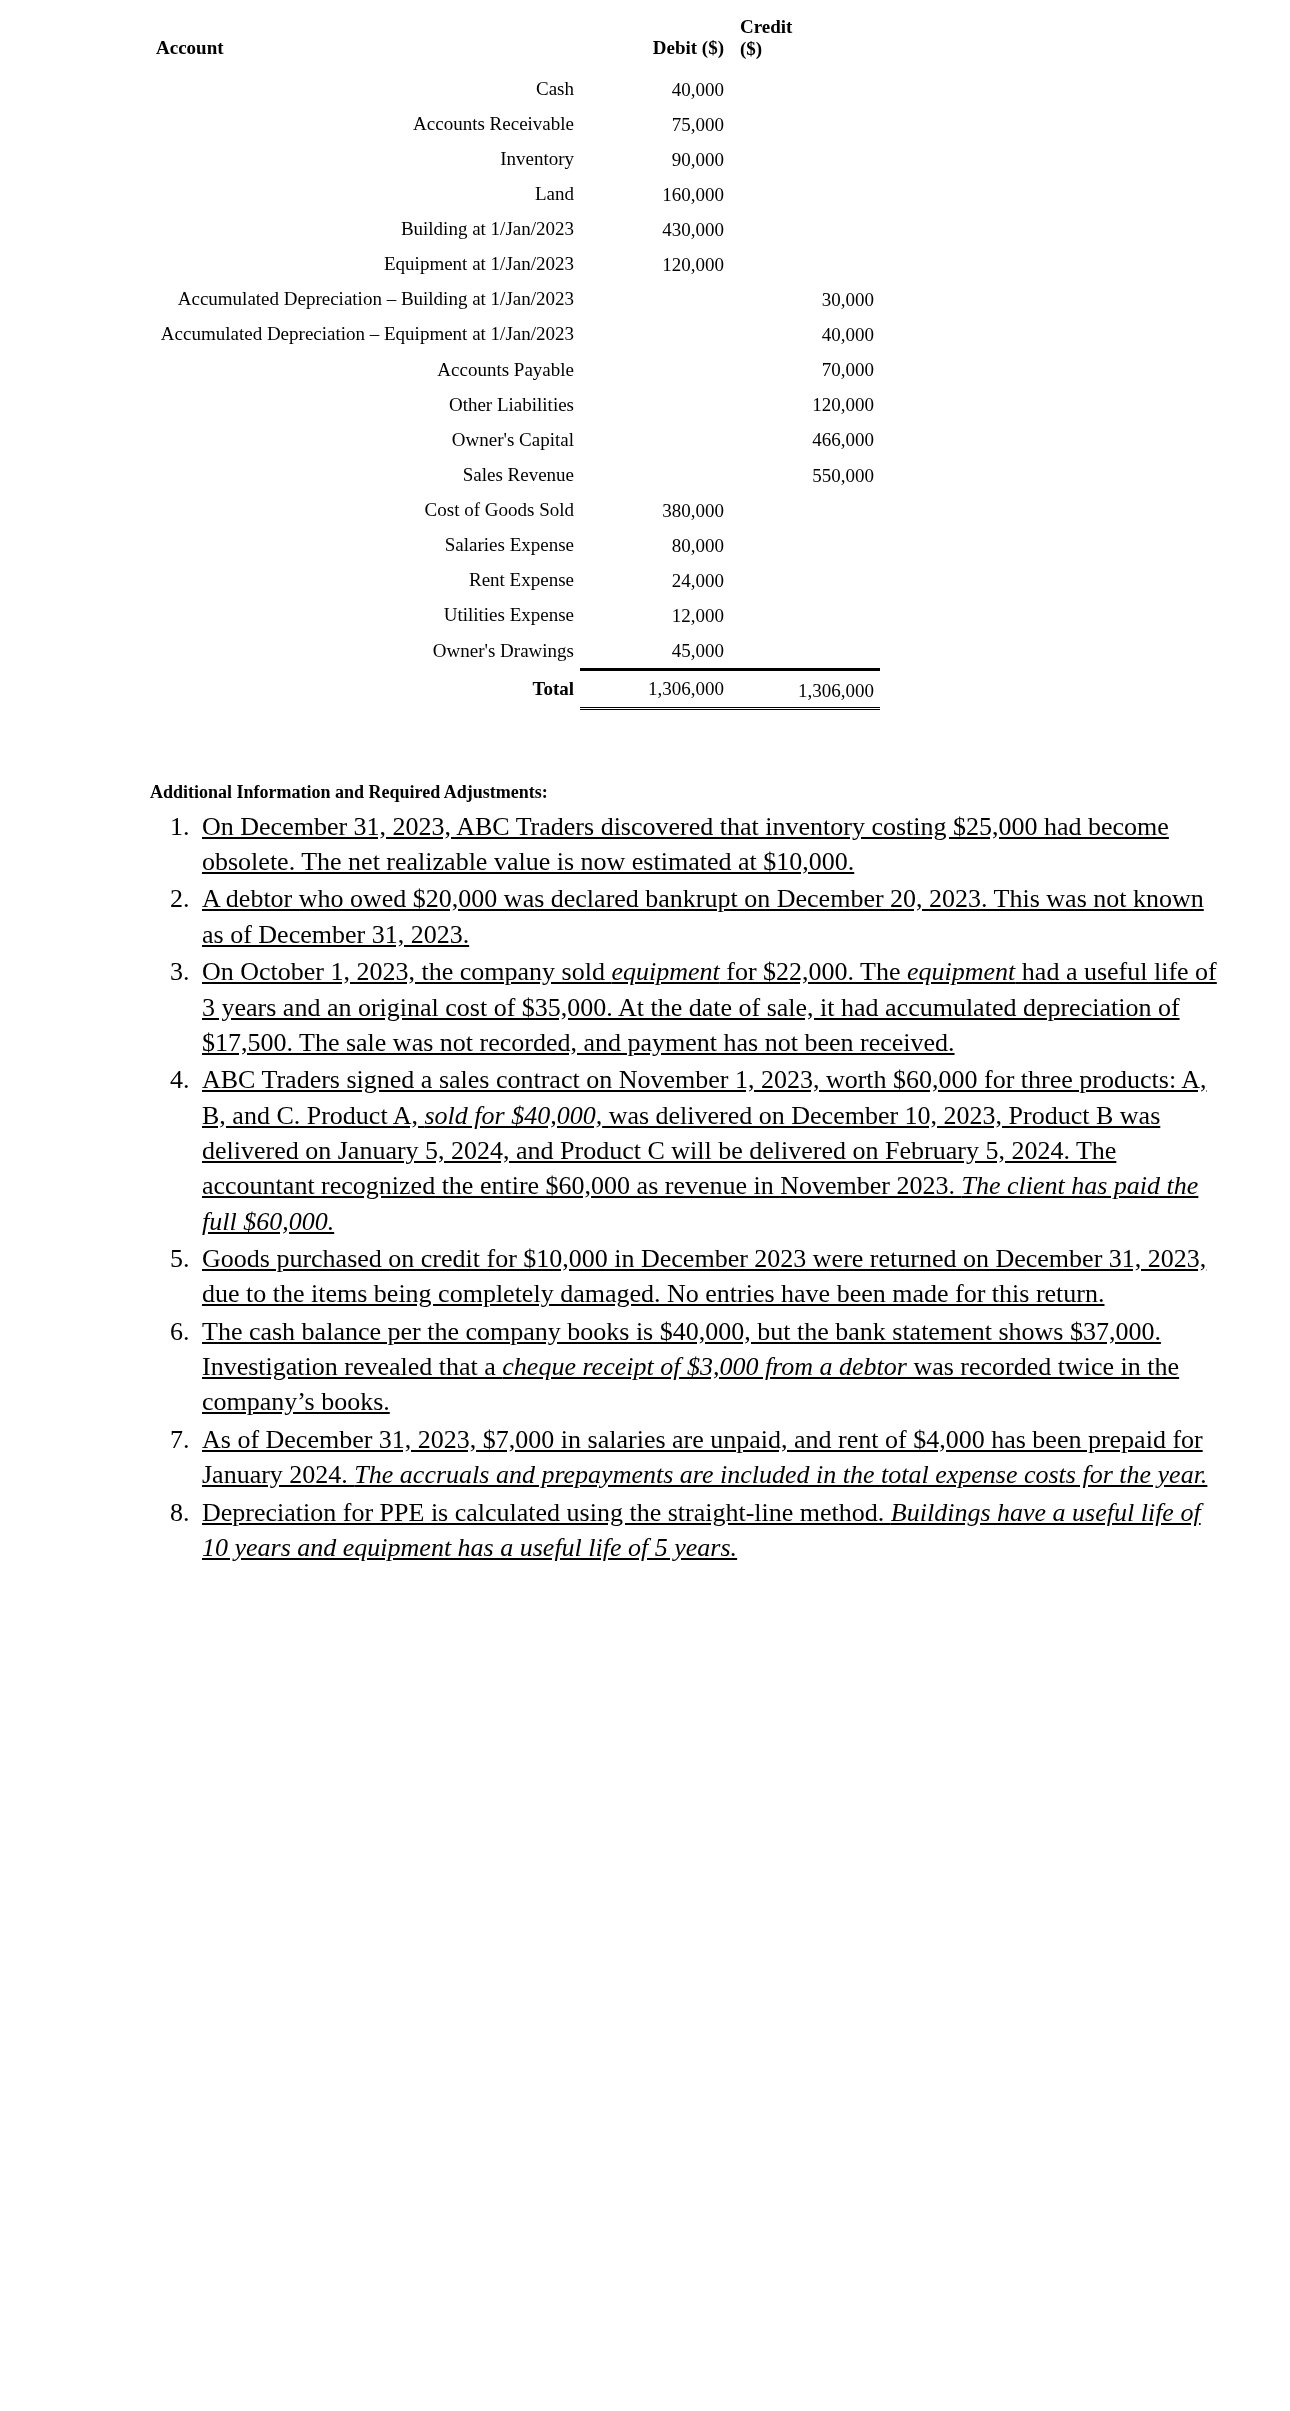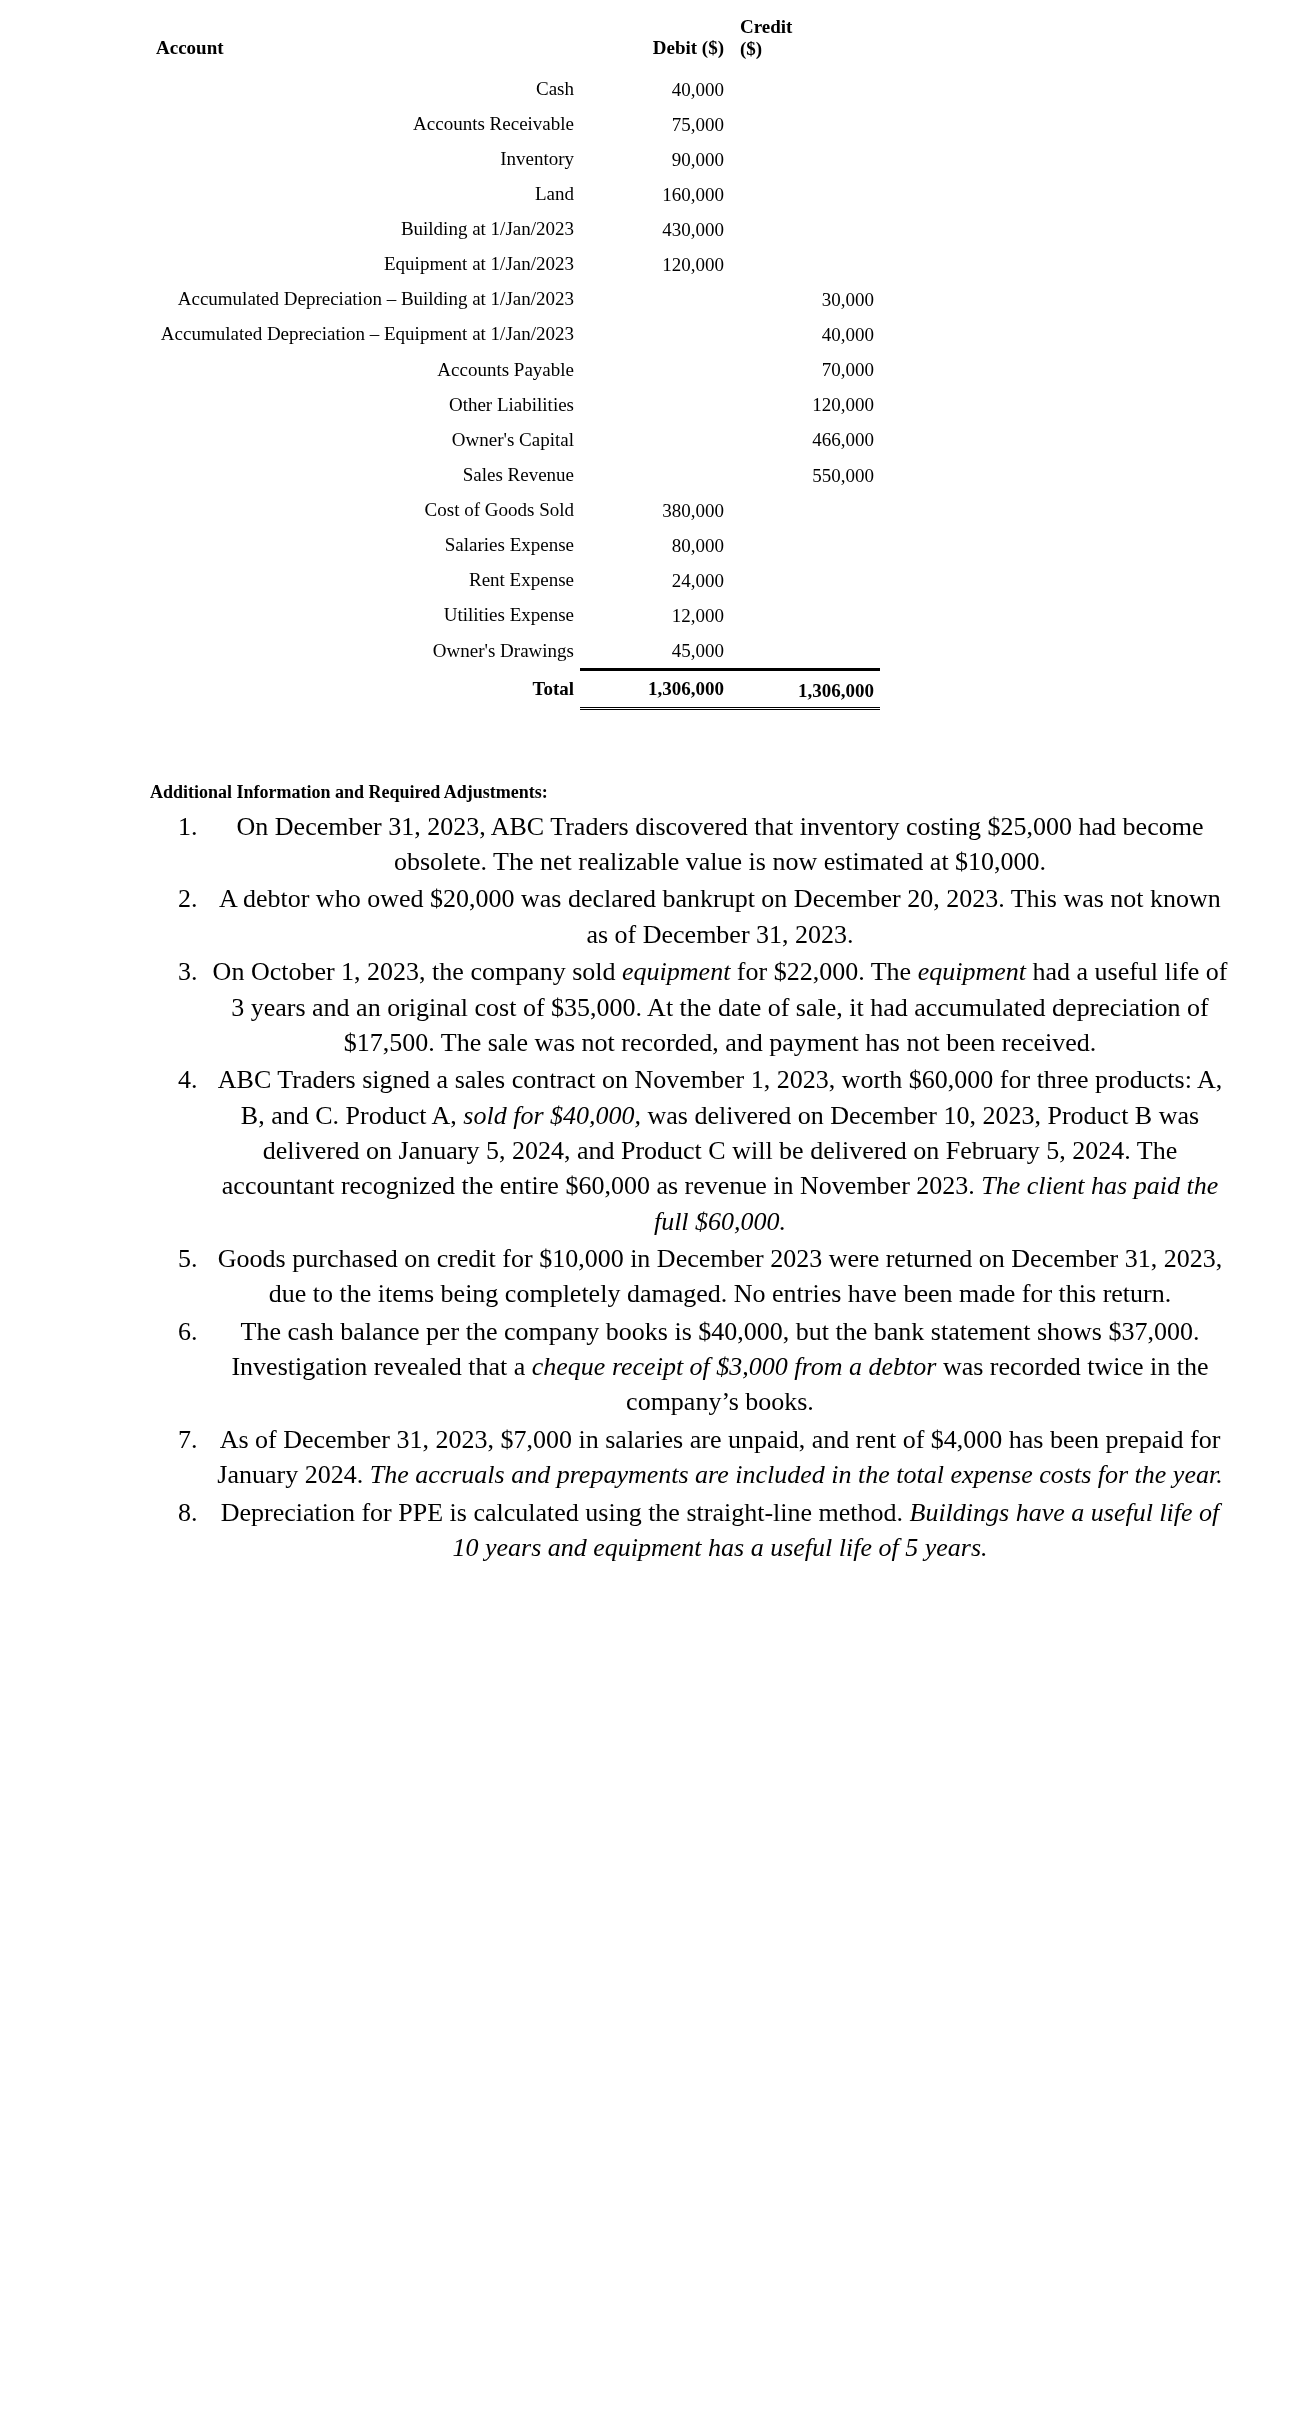--- a/index.html
+++ b/index.html
@@ -75,21 +75,21 @@
   table.trial-balance td.acct {
     text-align: right;
     line-height: 1.3;
   }
   table.trial-balance td.num {
     text-align: right;
     white-space: nowrap;
   }
 
   tr.total-row td {
-    font-weight: bold;
+    font-weight: normal;
     padding-top: 7px;
     padding-bottom: 7px;
   }
   tr.total-row td.acct {
     font-weight: bold;
   }
   tr.total-row td.num {
     border-top: 3px solid #000;
     border-bottom: 3px double #000;
     padding-top: 4px;
@@ -118,23 +118,24 @@
 
   ol.adjustments {
     font-size: 26px;
     line-height: 1.36;
     margin: 0;
     padding: 0 60px 40px 196px;
     list-style-position: outside;
     list-style-type: decimal;
   }
   ol.adjustments > li {
-    margin: 0 0 2px 8px;
+    margin: 0 0 2px 0;
     padding-left: 6px;
-    text-align: center;
+    text-align: left;
+    text-decoration: underline;
   }
   ol.adjustments > li::marker {
     font-size: 26px;
   }
   em { font-style: italic; }
 </style>
 </head>
 <body>
 
 <div class="page">

